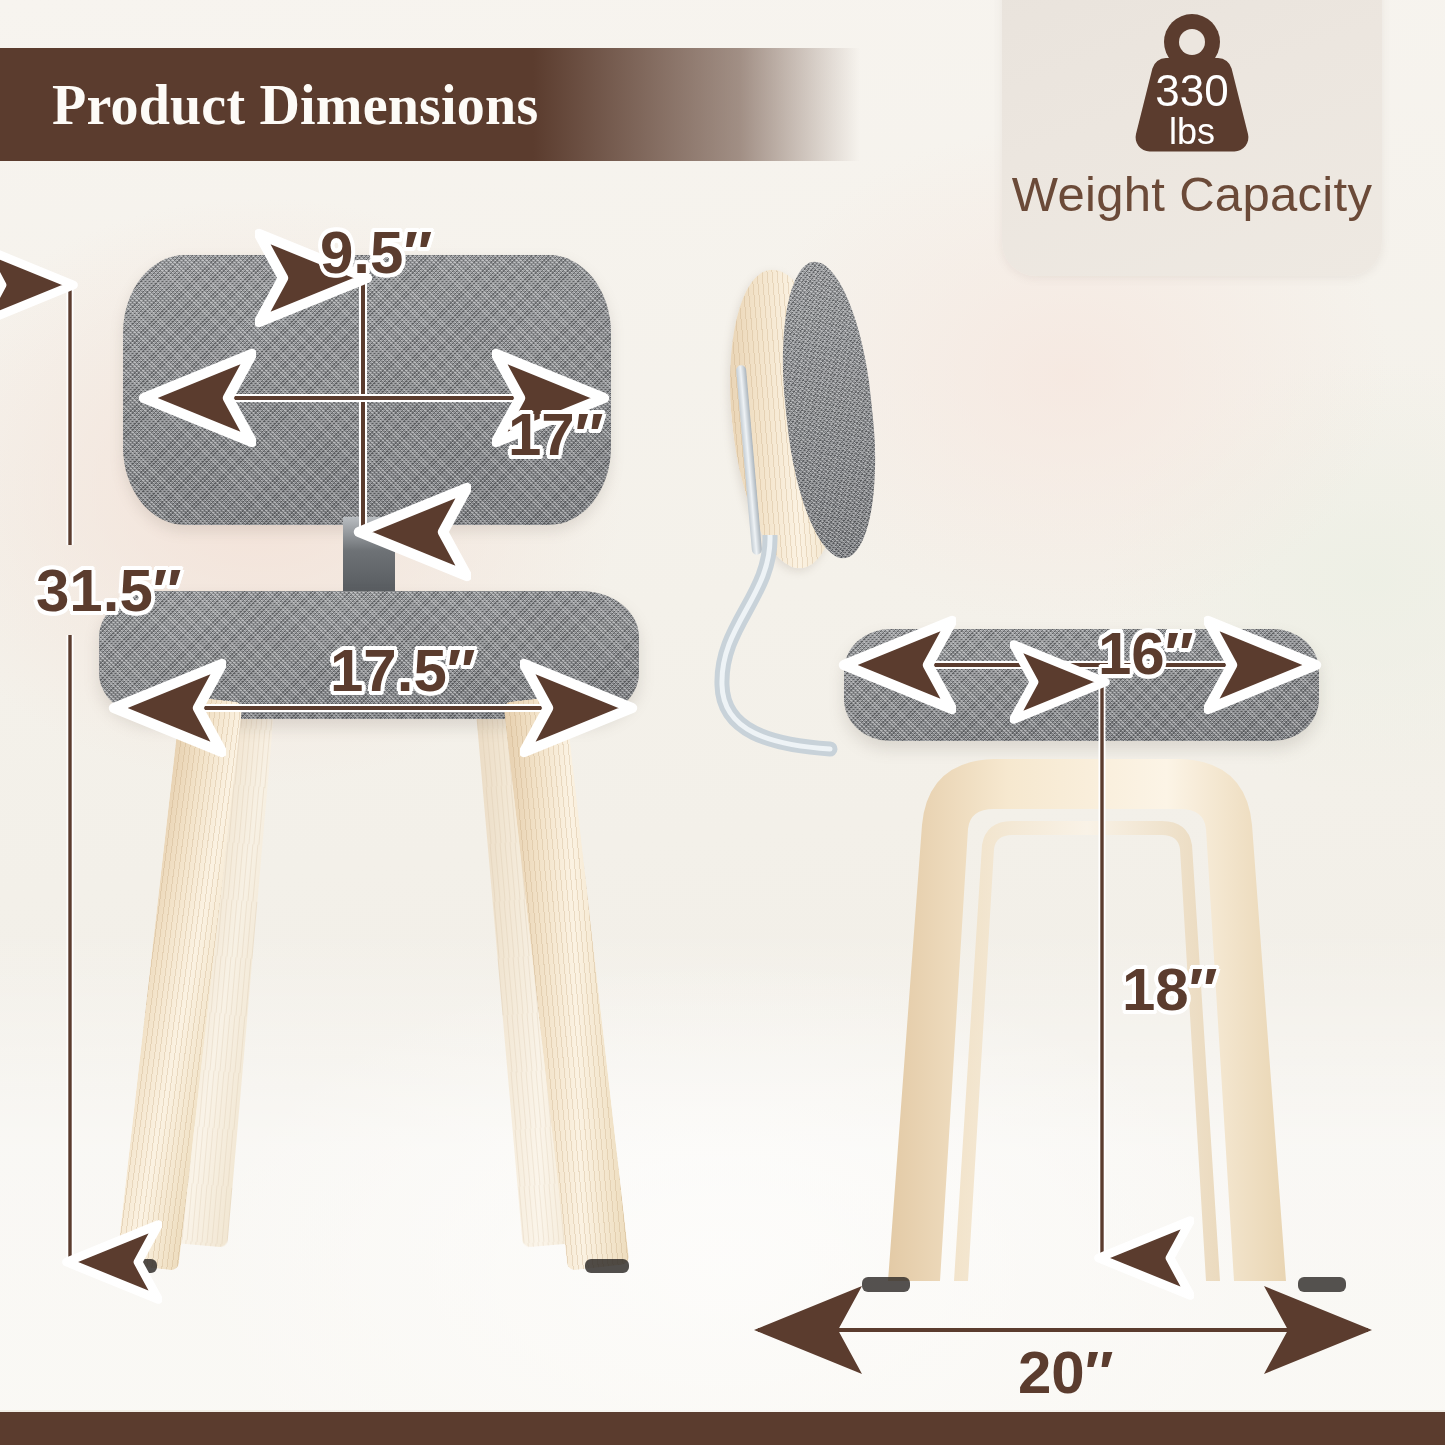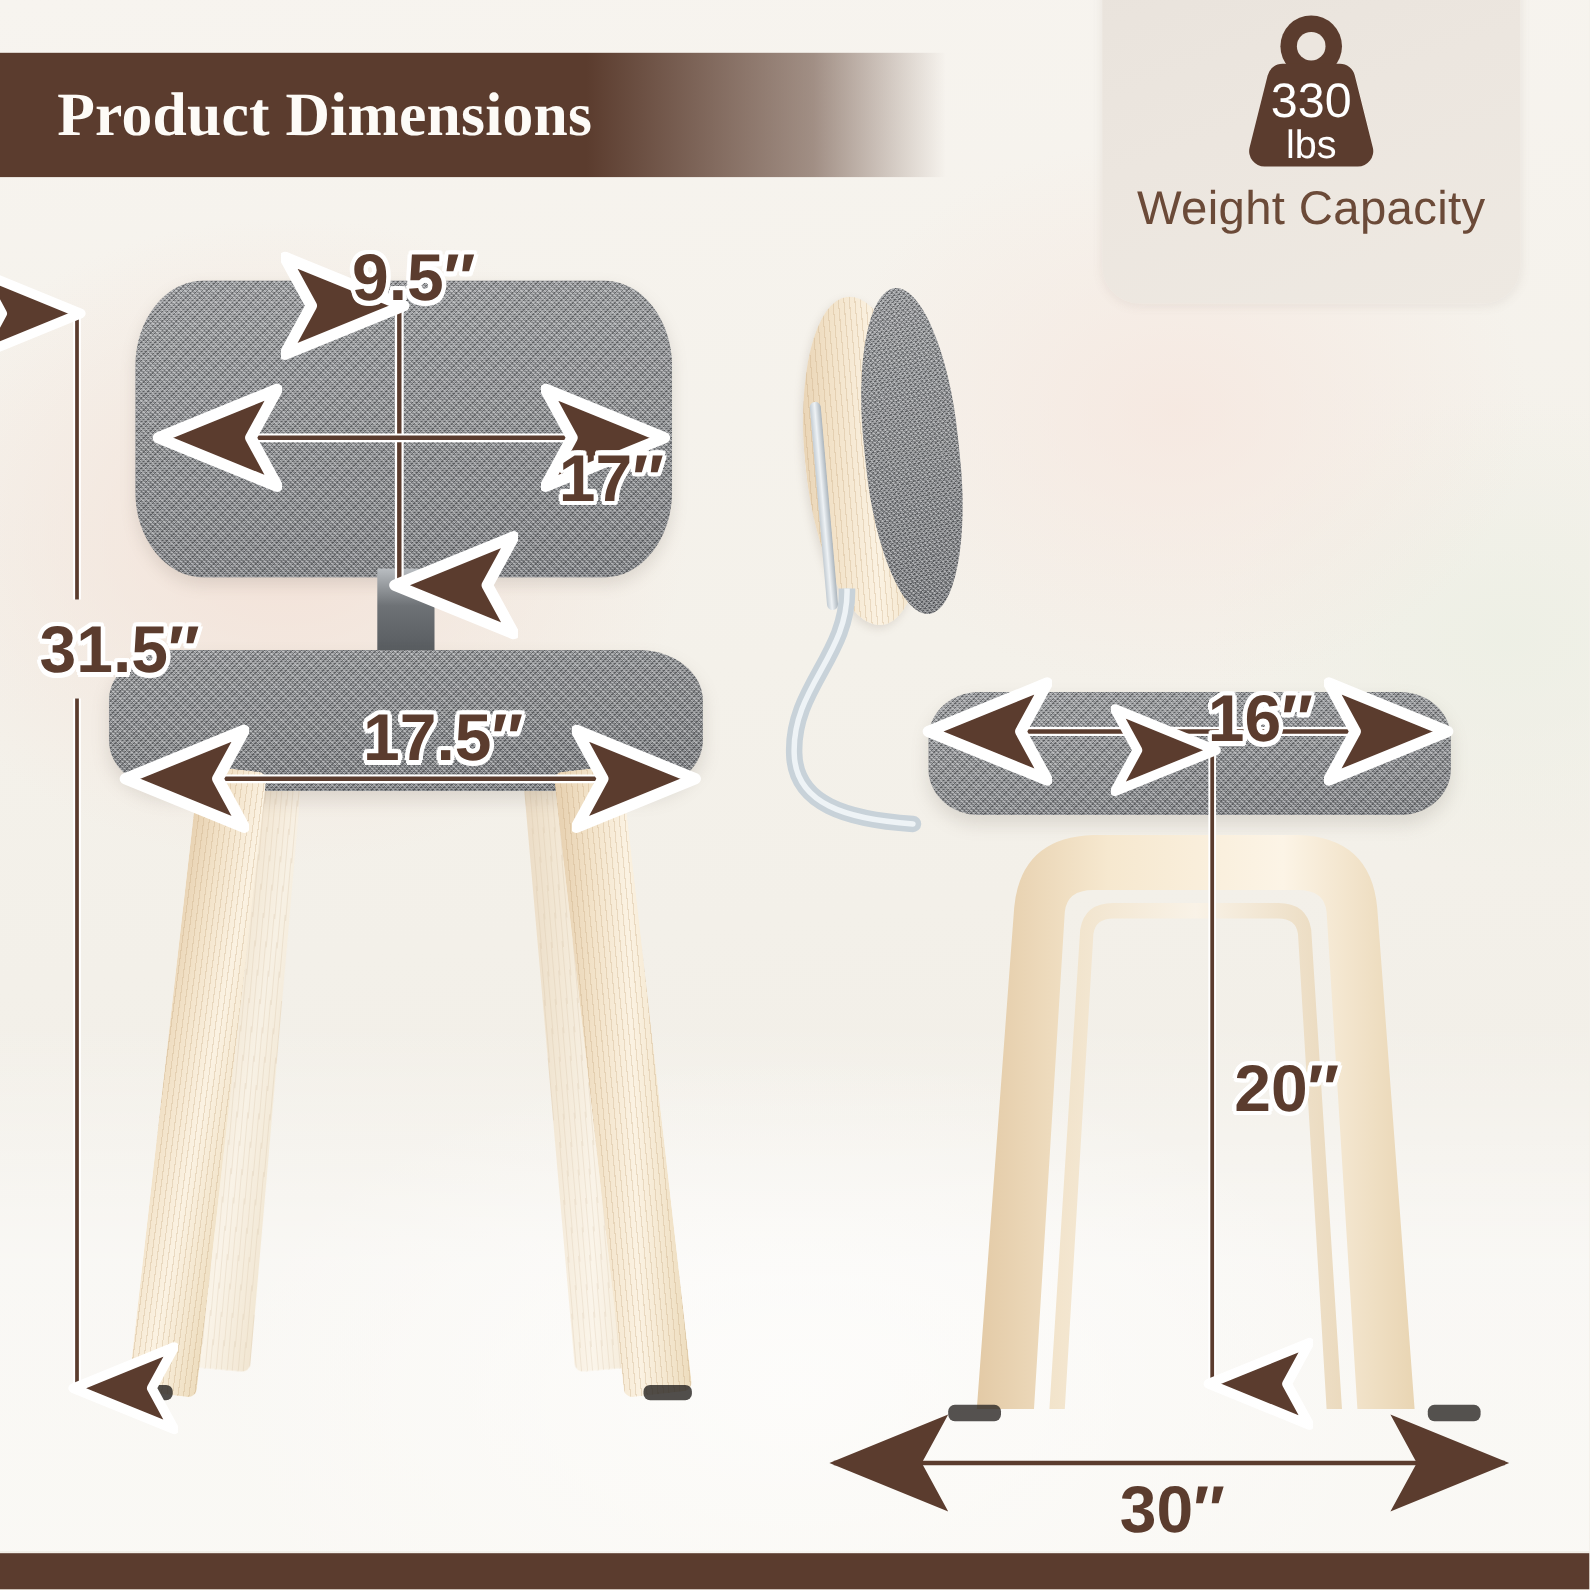--- a/index.html
+++ b/index.html
@@ -43,21 +43,21 @@
     position:absolute; right:63px; top:-40px; width:380px; height:316px;
     border-radius:0 0 34px 34px;
     background:linear-gradient(160deg,#e9e3dc 0%,#ece6df 45%,#eee9e2 100%);
     box-shadow:0 2px 10px rgba(120,100,88,.10);
     display:flex; flex-direction:column; align-items:center;
     padding-top:46px;
   }
   #badge svg{ display:block; }
   #badge .cap{
     margin-top:10px;
-    font-size:43px; font-weight:400; color:#6b4a38; letter-spacing:.3px;
+    font-size:49px; font-weight:400; color:#6b4a38; letter-spacing:.3px;
   }
 
   
   .fabric{
     background-color:#8e9093;
     background-image:
       repeating-linear-gradient(45deg, rgba(255,255,255,.30) 0 1px, rgba(0,0,0,0) 1px 3px),
       repeating-linear-gradient(-45deg, rgba(40,42,45,.42) 0 1px, rgba(0,0,0,0) 1px 3px),
       repeating-linear-gradient(0deg, rgba(255,255,255,.14) 0 1px, rgba(0,0,0,.10) 1px 2px),
       linear-gradient(175deg,#9a9c9f 0%,#8b8d90 55%,#7d7f83 100%);
@@ -237,17 +237,17 @@
 
     <line x1="758" y1="1330" x2="1368" y2="1330" stroke="#5b3c2e" stroke-width="4" marker-start="url(#pL)" marker-end="url(#pR)"></line>
   </svg>
 
   <div class="dl" style="left:36px;  top:556px;">31.5″</div>
   <div class="dl" style="left:320px; top:218px;">9.5″</div>
   <div class="dl" style="left:488px; top:400px;margin-left:20px;">17″</div>
   <div class="dl" style="left:330px; top:636px;">17.5″</div>
 
   <div class="dl" style="left:1098px; top:607px;margin-top:12px;">16″</div>
-  <div class="dl" style="left:1122px; top:955px;">20″</div>
-  <div class="dl plain" style="left:1018px; top:1338px;">30″</div>
+  <div class="dl" style="left:1122px; top:955px;">18″</div>
+  <div class="dl plain" style="left:1018px; top:1338px;">20″</div>
 </div>
 
 <div id="footer"></div>
 
 </body></html>

